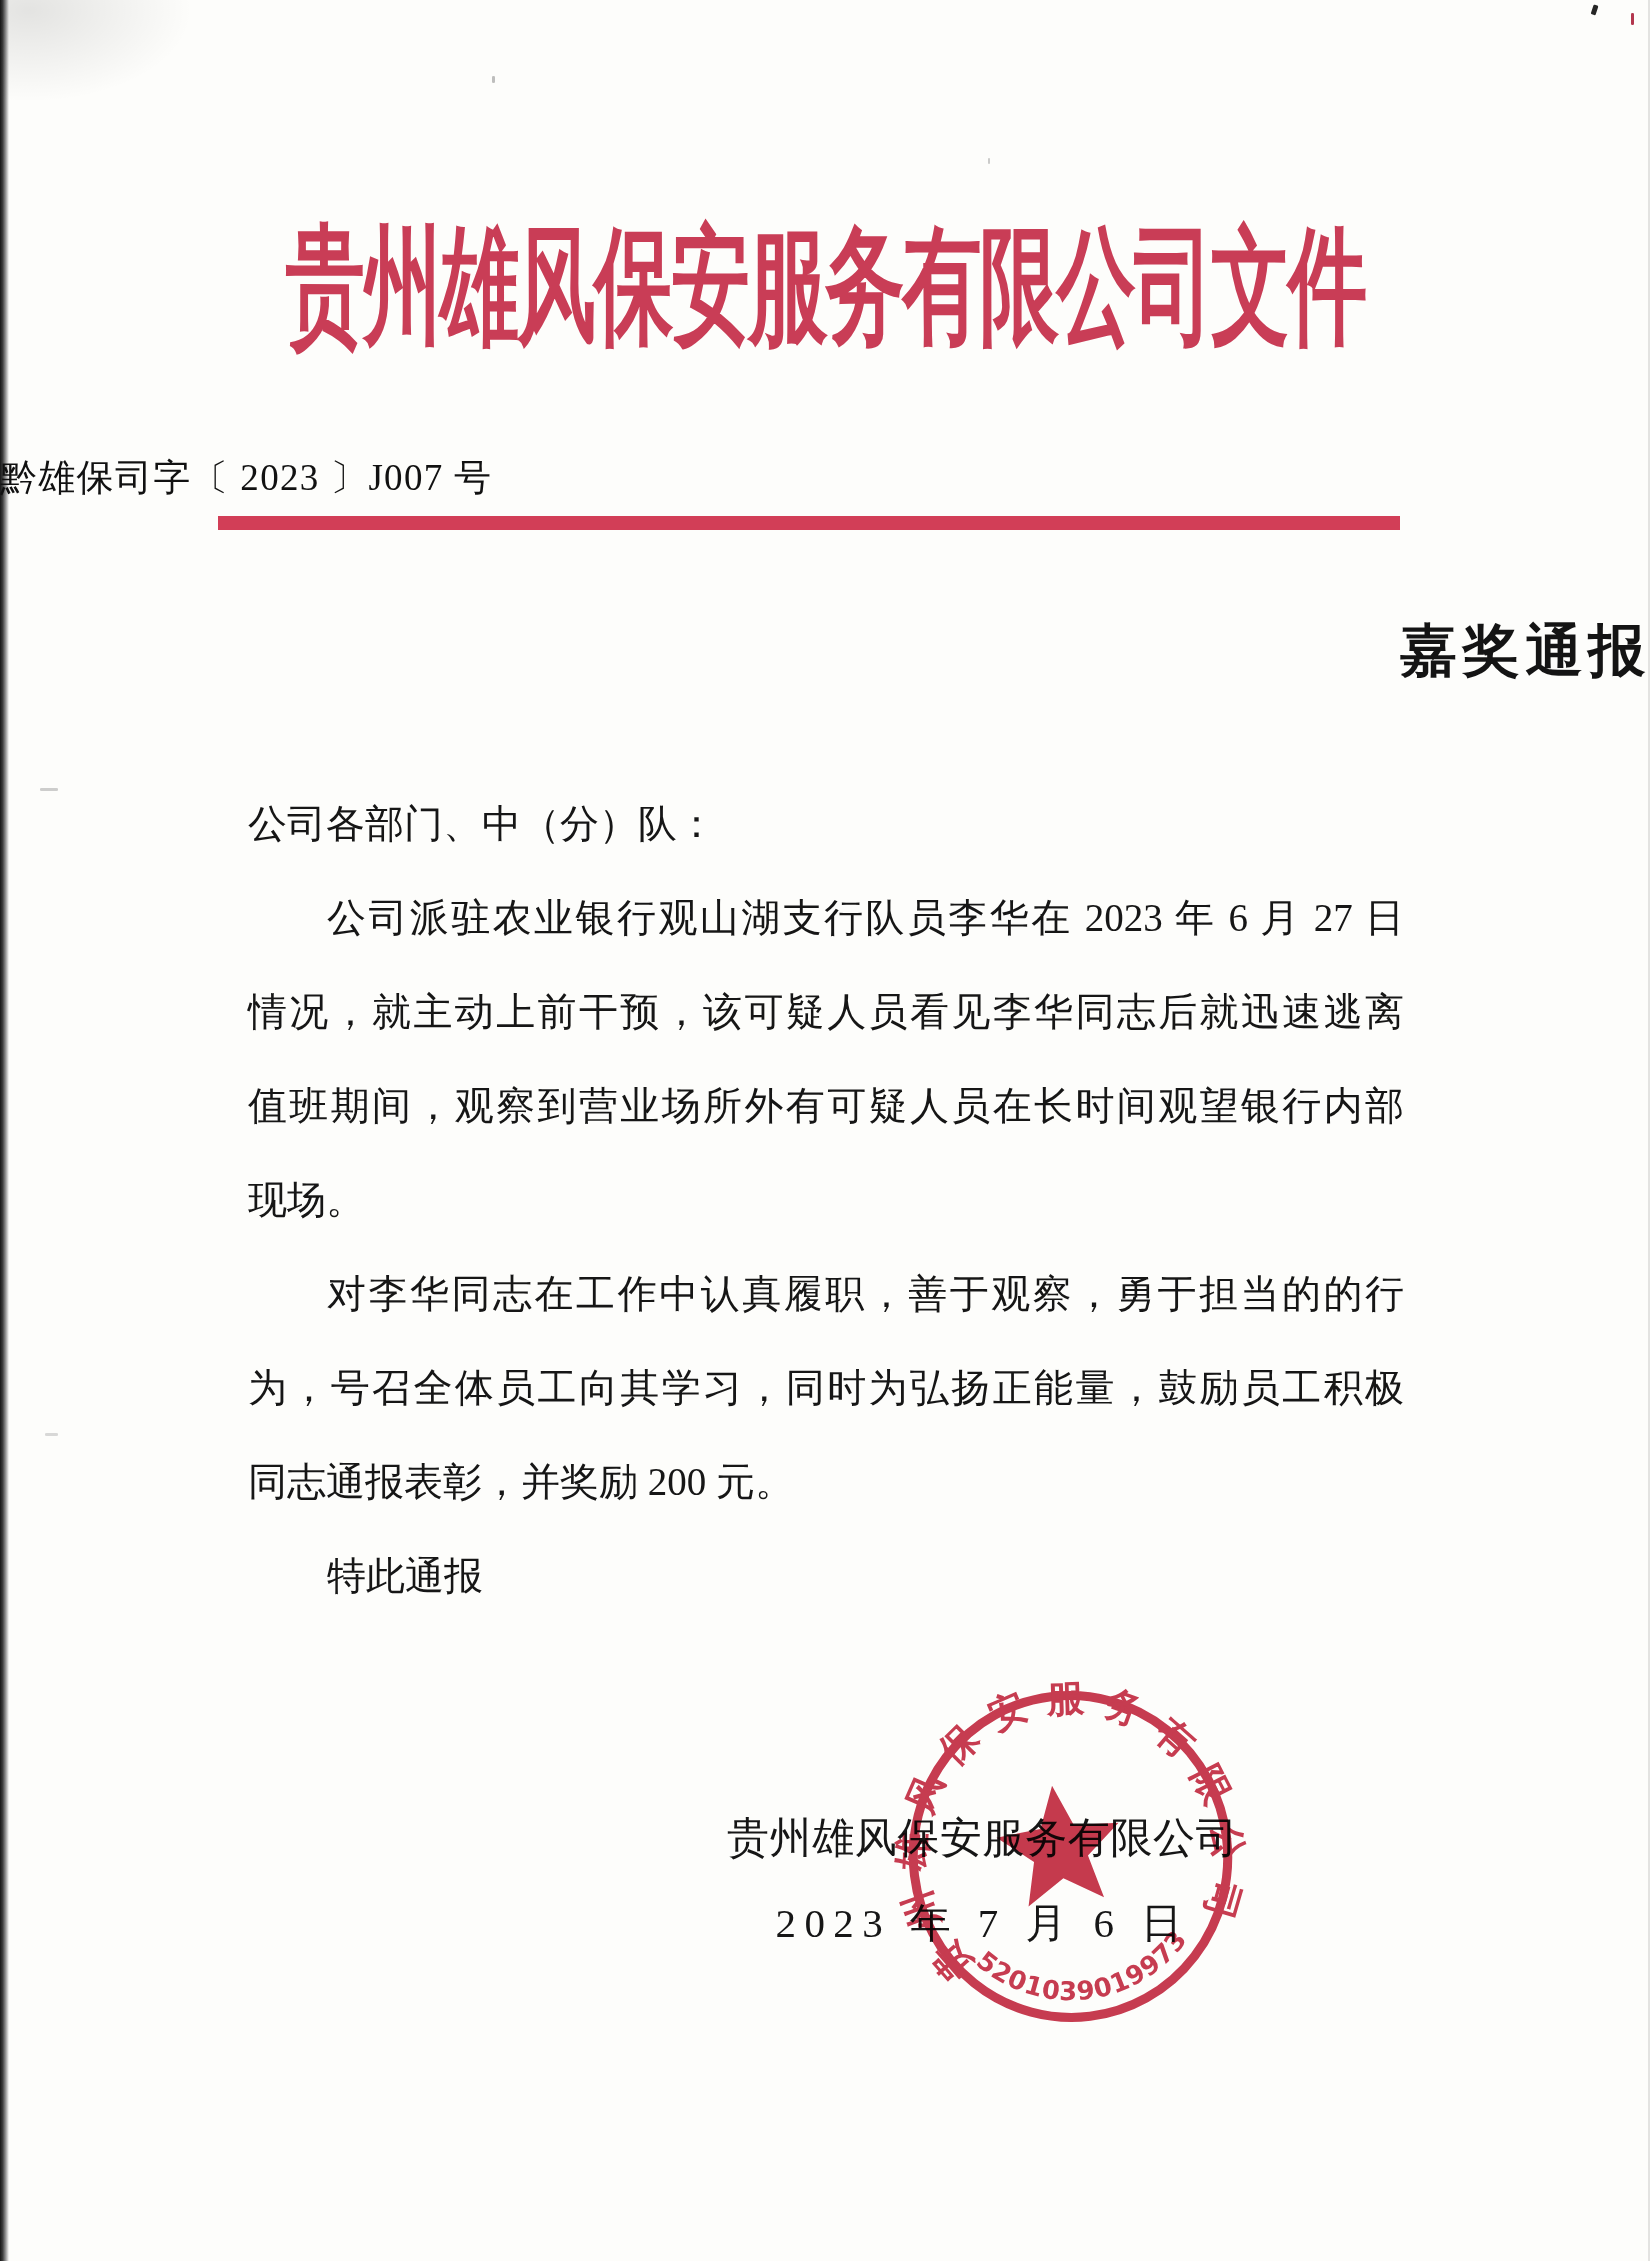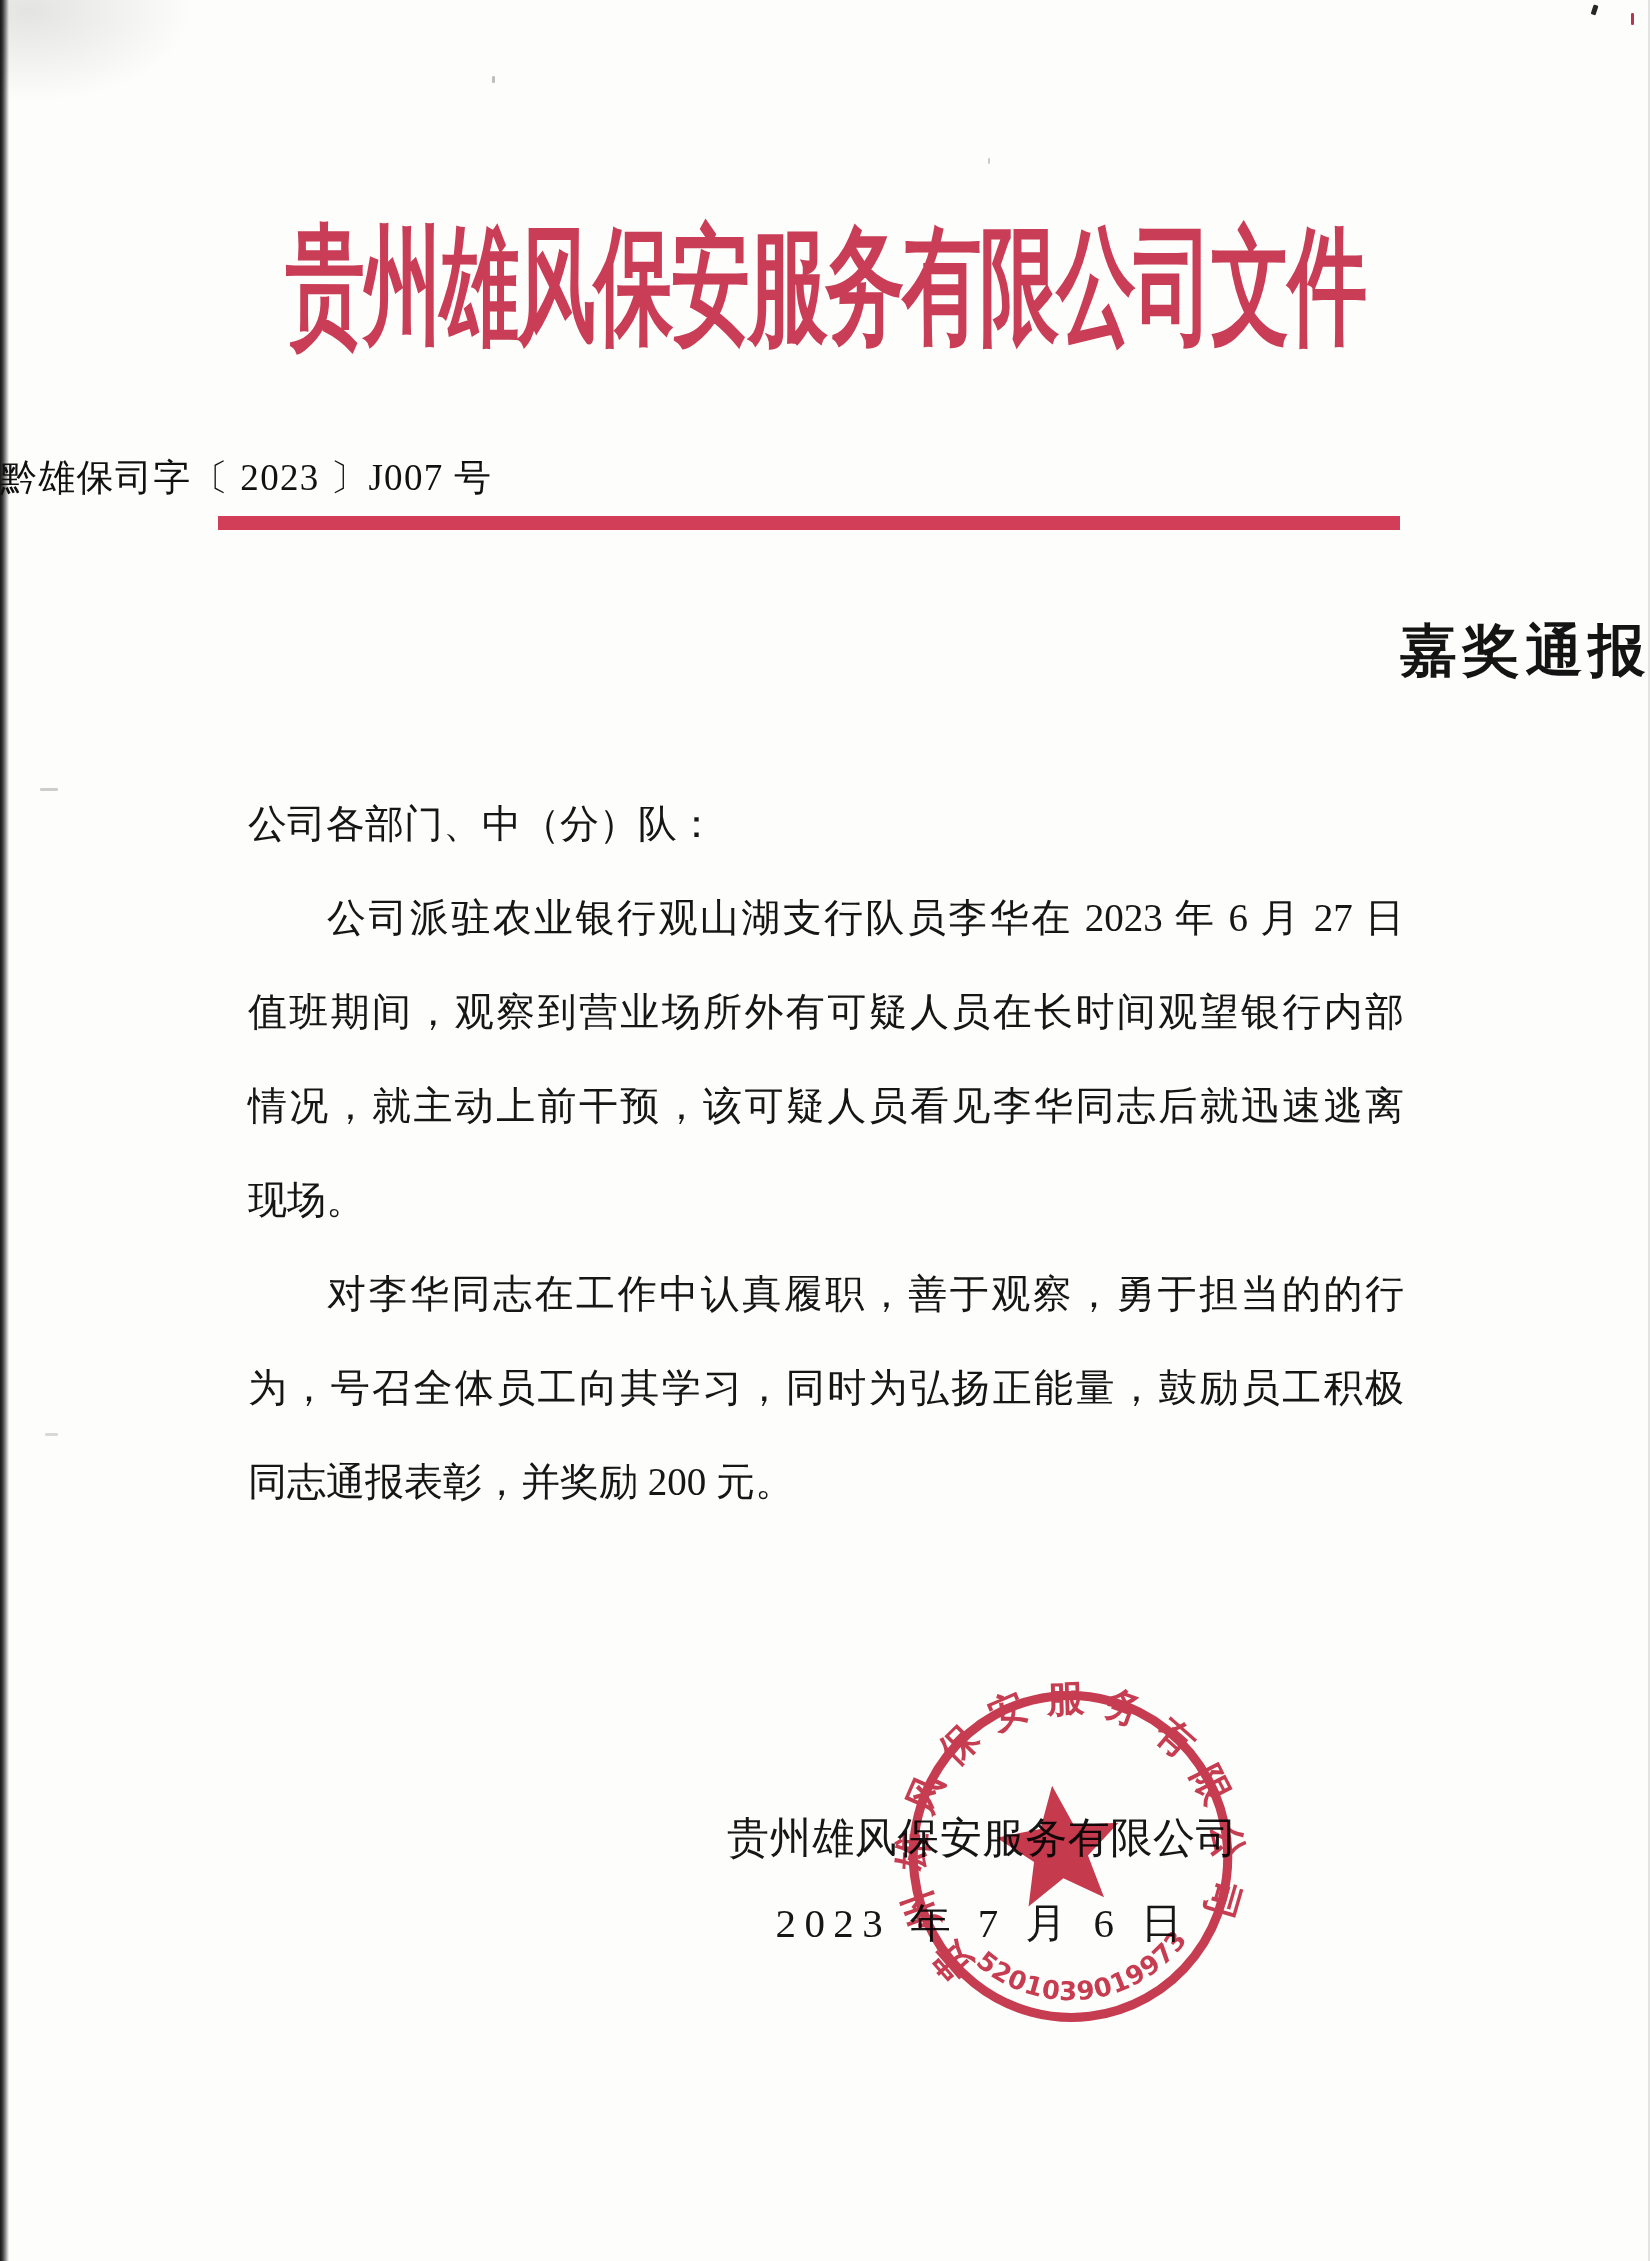--- a/index.html
+++ b/index.html
@@ -133,26 +133,27 @@
 
   <div class="doc-number">黔雄保司字〔 2023 〕J007 号</div>
 
   <div class="red-rule"></div>
 
   <div class="doc-title">嘉奖通报</div>
 
   <div class="doc-body">
       <div class="line">公司各部门、中（分）队：</div>
       <div class="line fill indent">公司派驻农业银行观山湖支行队员李华在 2023 年 6 月 27 日</div>
+      <div class="line fill">情况，就主动上前干预，该可疑人员看见李华同志后就迅速逃离</div>
       <div class="line fill">值班期间，观察到营业场所外有可疑人员在长时间观望银行内部</div>
-      <div class="line fill">情况，就主动上前干预，该可疑人员看见李华同志后就迅速逃离</div>
       <div class="line">现场。</div>
       <div class="line fill indent">对李华同志在工作中认真履职，善于观察，勇于担当的的行</div>
       <div class="line fill">为，号召全体员工向其学习，同时为弘扬正能量，鼓励员工积极</div>
       <div class="line">同志通报表彰，并奖励 200 元。</div>
+      <div class="line indent">特此通报</div>
     </div>
 
   <div class="sig-company">贵州雄风保安服务有限公司</div>
   <div class="sig-date">2023 年 7 月 6 日</div>
 
   <svg class="seal" viewBox="-310 -310 620 620">
     <defs>
       <path id="sealArcTop" d="M -168 150 A 225 225 0 1 1 168 150" fill="none"></path>
       <path id="sealArcBottom" d="M -170 143 A 222 222 0 0 0 170 143" fill="none"></path>
     </defs>

